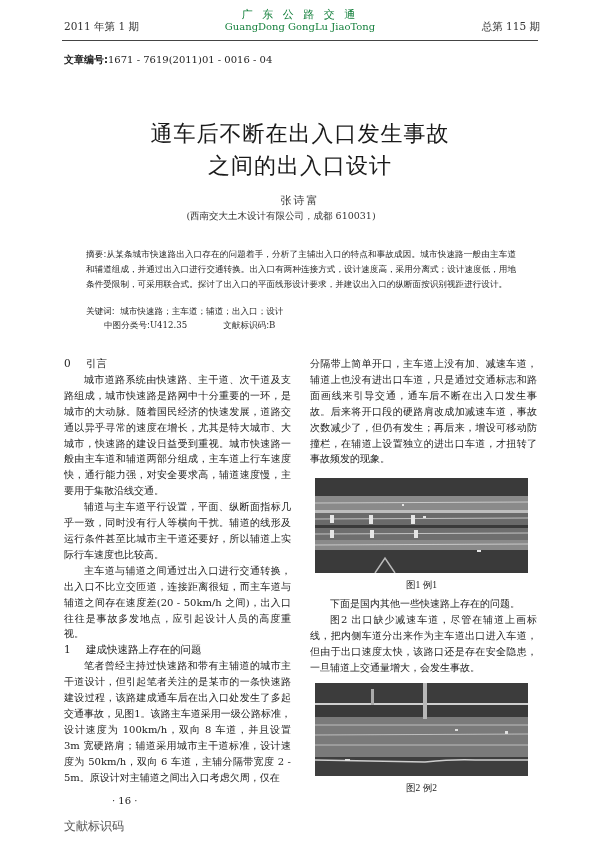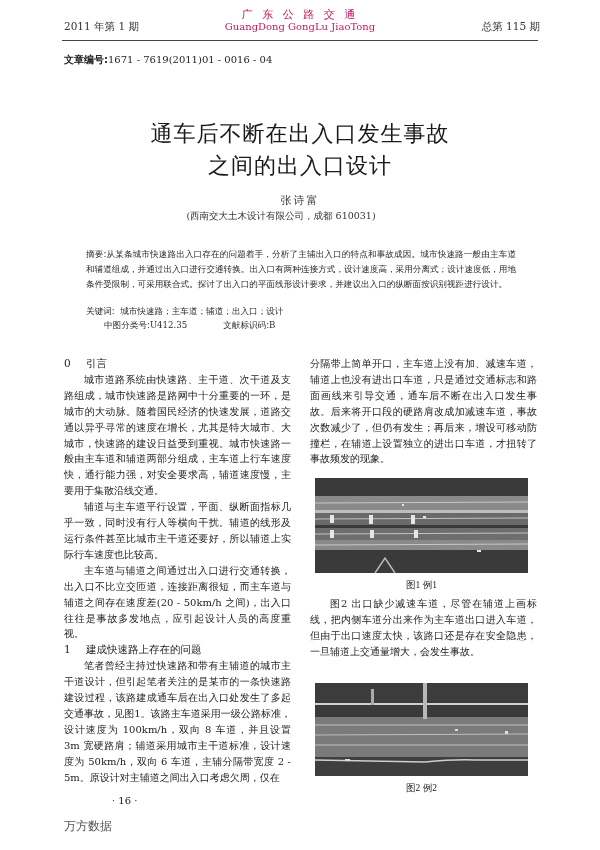--- a/index.html
+++ b/index.html
@@ -4,21 +4,21 @@
 <style>
   html, body { margin: 0; padding: 0; }
   body {
     width: 600px; height: 850px; position: relative; overflow: hidden;
     background: #ffffff; color: #1e1e1e;
     font-family: "DejaVu Serif", "Liberation Serif", serif;
   }
   .abs { position: absolute; }
   .hdr-left { left: 64px; top: 20px; font-size: 10.5px; color: #333; }
   .hdr-right { right: 60px; top: 20px; font-size: 10.5px; color: #333; }
-  .hdr-center { left: 0; width: 600px; top: 8px; text-align: center; color: #be185d; }
+  .hdr-center { left: 0; width: 600px; top: 8px; text-align: center; color: #15803d; }
   .hdr-center .cn { font-size: 11px; letter-spacing: 3px; line-height: 13px; }
   .hdr-center .en { font-size: 10px; line-height: 12px; }
   .hdr-rule { left: 62px; width: 476px; top: 40px; height: 0; border-top: 1.6px solid #444; }
   .artno { left: 64px; top: 53px; font-size: 10px; color: #222; }
   .artno b { font-family: "DejaVu Sans", sans-serif; font-weight: bold; }
   .title { left: 0; width: 600px; top: 118px; text-align: center;
            font-family: "DejaVu Sans", "Liberation Sans", sans-serif;
            font-size: 22px; line-height: 32px; color: #1a1a1a; letter-spacing: 1px; }
   .author { left: 0; width: 600px; top: 193px; text-align: center; font-size: 11px; color: #333; letter-spacing: 2px; }
   .affil { left: 0; width: 562px; top: 210px; text-align: center; font-size: 9.5px; color: #333; }
@@ -116,20 +116,21 @@
       <rect x="108" y="38" width="3" height="2"></rect>
       <rect x="162" y="72" width="4" height="2"></rect>
       <rect x="87" y="26" width="2" height="2"></rect>
     </g>
     <path d="M60 95 L70 80 L80 95" stroke="#bbb" stroke-width="1.5" fill="none"></path>
   </svg>
 </div>
 <div class="abs cap cap1">图1   例1</div>
 
 <div class="abs col r2">
+  <p>下面是国内其他一些快速路上存在的问题。</p>
   <p>图2 出口缺少减速车道，尽管在辅道上画标线，把内侧车道分出来作为主车道出口进入车道，但由于出口速度太快，该路口还是存在安全隐患，一旦辅道上交通量增大，会发生事故。</p>
 </div>
 
 <div class="abs fig fig2">
   <svg width="213" height="93" viewBox="0 0 213 93">
     <rect width="213" height="93" fill="#555"></rect>
     <rect y="0" width="213" height="20" fill="#3c3c3c"></rect>
     <rect y="20" width="213" height="2.5" fill="#cfcfcf"></rect>
     <rect y="22" width="213" height="12" fill="#3a3a3a"></rect>
     <rect y="34" width="213" height="40" fill="#7a7a7a"></rect>
@@ -145,13 +146,13 @@
     <g fill="#e0e0e0">
       <rect x="140" y="46" width="3" height="2"></rect>
       <rect x="190" y="48" width="3" height="3"></rect>
       <rect x="30" y="76" width="5" height="2"></rect>
     </g>
   </svg>
 </div>
 <div class="abs cap cap2">图2   例2</div>
 
 <div class="abs pgnum">· 16 ·</div>
-<div class="abs wm">万方数据</div>
+<div class="abs wm">文献标识码</div>
 
 </body></html>

